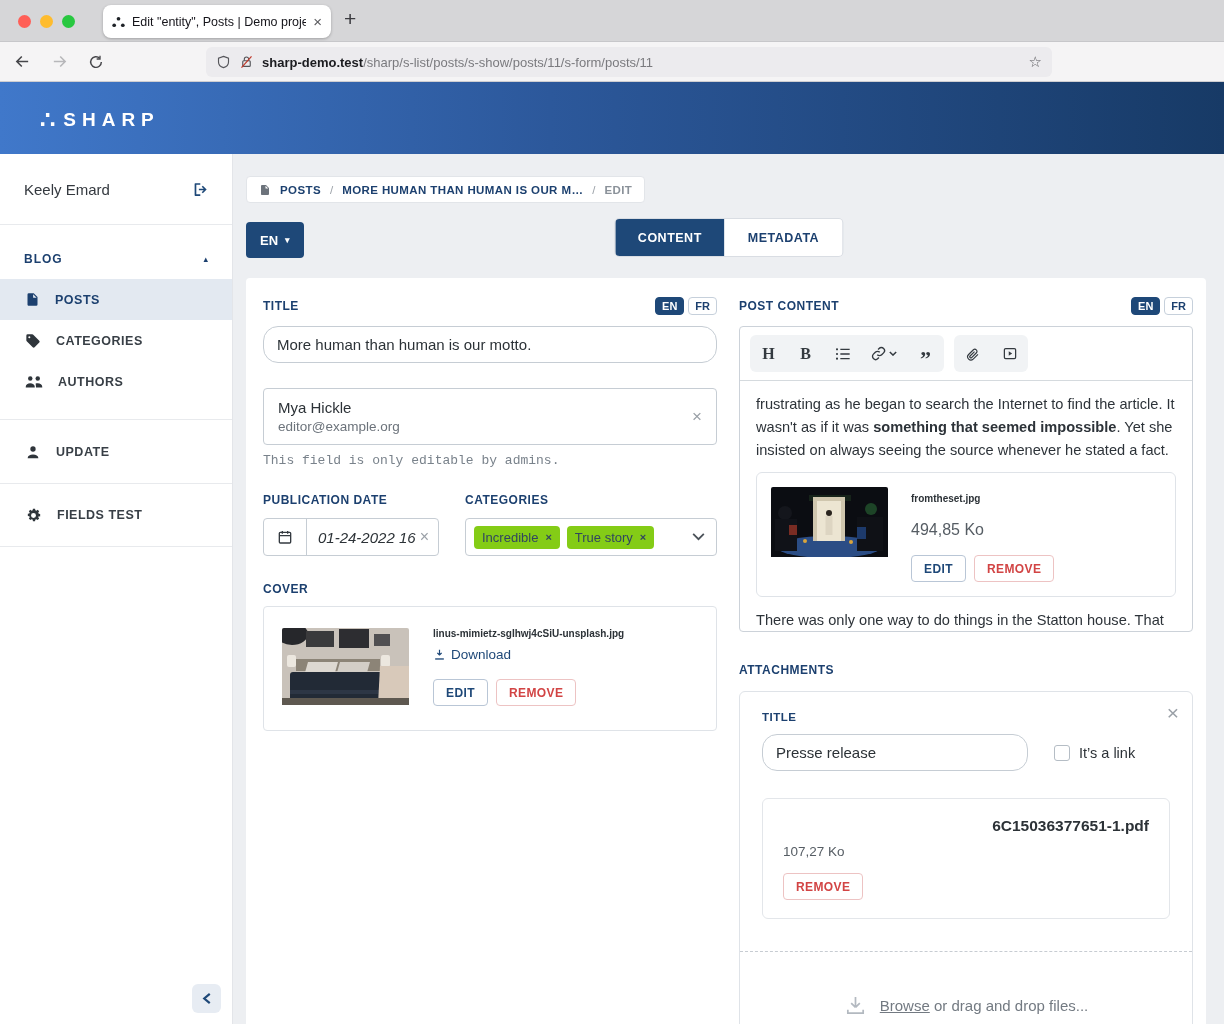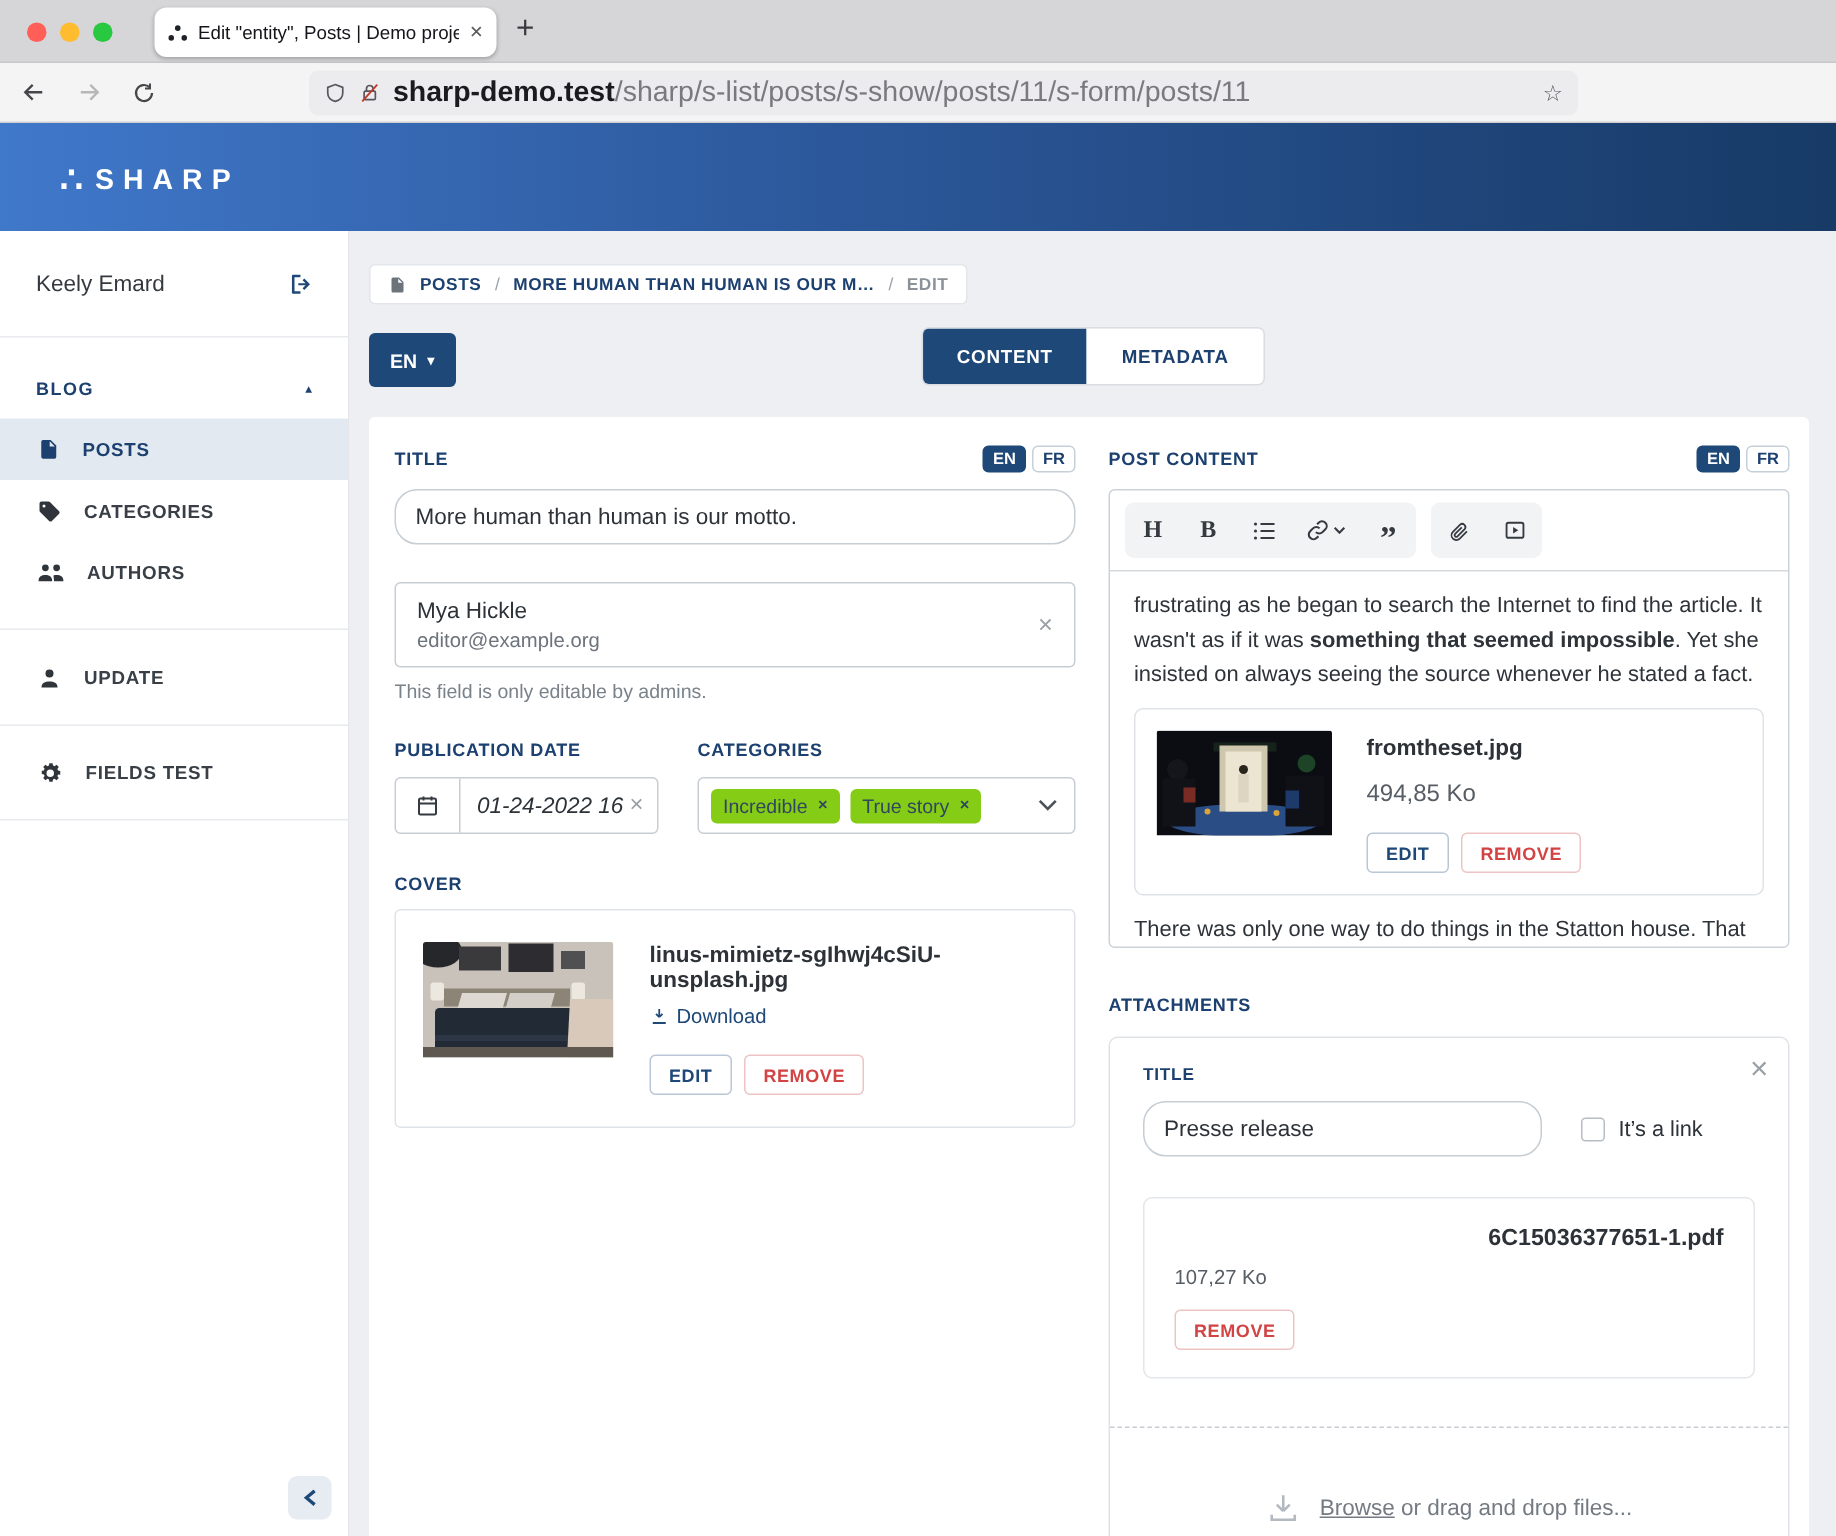--- a/index.html
+++ b/index.html
@@ -10,21 +10,21 @@
   .traffic { position:absolute; top:15px; width:13px; height:13px; border-radius:50%; }
   .t-red{ left:18px; background:#ff5f57;} .t-yellow{ left:40px; background:#febc2e;} .t-green{ left:62px; background:#28c840;}
   .tab { position:absolute; left:103px; top:5px; width:228px; height:33px; background:#fff; border-radius:8px; box-shadow:0 1px 3px rgba(0,0,0,.25); display:flex; align-items:center; padding:0 9px; gap:7px; }
   .tab-title { font-size:12.5px; color:#15141a; white-space:nowrap; overflow:hidden; flex:1; }
   .tab-close { font-size:15px; color:#5a5a5e; line-height:1; }
   .newtab { position:absolute; left:344px; top:7px; font-size:21px; color:#3b3b3f; font-weight:400; }
   .urlrow { position:absolute; left:0; top:42px; width:1224px; height:40px; background:#f5f4f5; border-bottom:1px solid #cfced1; display:flex; align-items:center; }
   .nav-ic { margin-left:14px; color:#46464a; display:flex; }
   .nav-ic.dis { color:#b7b7ba; }
   .urlfield { position:absolute; left:206px; top:5px; width:846px; height:30px; background:#ecebee; border-radius:6px; display:flex; align-items:center; padding:0 10px; gap:8px; }
-  .url-text { font-size:19px; color:#7a7a7e; white-space:nowrap; overflow:hidden; flex:1; }
+  .url-text { font-size:13px; color:#7a7a7e; white-space:nowrap; overflow:hidden; flex:1; }
   .url-text b { color:#1b1b1f; font-weight:700; }
   .url-star { font-size:15px; color:#5a5a5e; }
   .chrome-right { position:absolute; right:12px; top:47px; display:flex; gap:22px; align-items:center; color:#46464a; }
 
   
   .appheader { position:absolute; left:0; top:82px; width:1224px; height:72px; background:linear-gradient(90deg,#4078ca 0%,#2c589b 45%,#173a66 100%); }
   .logo { position:absolute; left:40px; top:24px; color:#fff; font-size:19px; font-weight:700; letter-spacing:6px; display:flex; align-items:center; gap:8px; }
   .logo-mark { font-size:24px; letter-spacing:0; font-weight:700; }
   .btn-ghost { position:absolute; top:103px; height:36px; border:1px solid rgba(255,255,255,.85); border-radius:4px; background:transparent; color:#fff; font-weight:700; font-size:12.5px; letter-spacing:.6px; display:flex; align-items:center; justify-content:center; font-family:inherit; }
   .btn-cancel { left:246px; padding:0 17px; }
@@ -72,38 +72,38 @@
   .badge { font-size:11px; font-weight:700; padding:2px 6px; border-radius:4px; }
   .badge.on { background:#1e4878; color:#fff; border:1px solid #1e4878; }
   .badge.off { background:#fff; color:#1c406f; border:1px solid #c6d0db; }
 
   .input { width:100%; height:37px; border:1px solid #c6cdd4; border-radius:15px; padding:0 13px; font-size:15px; color:#2c3237; font-family:inherit; background:#fff; }
   .author-card { border:1px solid #c6cdd4; border-radius:4px; padding:10px 14px; display:flex; align-items:center; margin-top:0; }
   .author-main { flex:1; }
   .author-name { font-size:15px; color:#2c3237; }
   .author-email { font-size:13.5px; color:#6c737b; margin-top:3px; }
   .x-ico { color:#9aa0a7; font-size:17px; line-height:1; }
-  .helper { font-size:13px; color:#79828b; margin-top:8px; }
+  .helper { font-size:13px; color:#79828b; margin-top:8px;font-family:Liberation Mono, monospace; }
 
   .two-col { display:flex; gap:26px; margin-top:24px; }
   .date-wrap { width:176px; }
   .cat-wrap { width:252px; }
   .date-field { height:38px; border:1px solid #c6cdd4; border-radius:4px; display:flex; align-items:center; }
   .date-icon-cell { width:43px; height:100%; border-right:1px solid #c6cdd4; display:flex; align-items:center; justify-content:center; color:#343a40; }
   .date-value { flex:1; font-size:15px; color:#2c3237; padding-left:11px; white-space:nowrap; overflow:hidden;font-style:italic; }
   .date-clear { padding:0 9px 0 2px; color:#9aa0a7; font-size:16px; }
   .select-field { height:38px; border:1px solid #c6cdd4; border-radius:4px; display:flex; align-items:center; padding:0 11px 0 8px; gap:7px; }
   .chip { background:#84cc16; color:#31465f; font-size:13px; padding:4px 8px; border-radius:4px; display:flex; align-items:center; gap:7px; white-space:nowrap; }
   .chip .chip-x { font-size:11px; color:#31465f; font-weight:700; }
   .select-caret { margin-left:auto; color:#4a5158; display:flex; }
 
   .block { margin-top:25px; }
   .file-card { border:1px solid #dfe3e8; border-radius:4px; padding:21px 18px; display:flex; gap:24px; }
   .thumb { flex:none; border-radius:2px; overflow:hidden; }
-  .fc-name { font-size:15px; font-weight:700; color:#2c3237; }
+  .fc-name { font-size:10px; font-weight:700; color:#2c3237; }
   .dl-link { display:inline-flex; align-items:center; gap:5px; color:#1e4878; font-size:13.5px; margin-top:8px; }
   .btn-row { display:flex; gap:8px; margin-top:14px; }
   .sm-btn { height:27px; padding:0 12px; border-radius:4px; font-size:12px; font-weight:700; letter-spacing:.4px; background:#fff; display:flex; align-items:center; font-family:inherit; }
   .sm-edit { border:1px solid #b9c6d6; color:#1e4878; }
   .sm-remove { border:1px solid #edc3c3; color:#d24444; }
 
   
   .editor-card { border:1px solid #ccd2d9; border-radius:4px; height:306px; overflow:hidden; }
   .ed-toolbar { padding:8px 10px; display:flex; gap:10px; border-bottom:1px solid #d5dade; }
   .ed-group { background:#f1f3f5; border-radius:6px; display:flex; }

